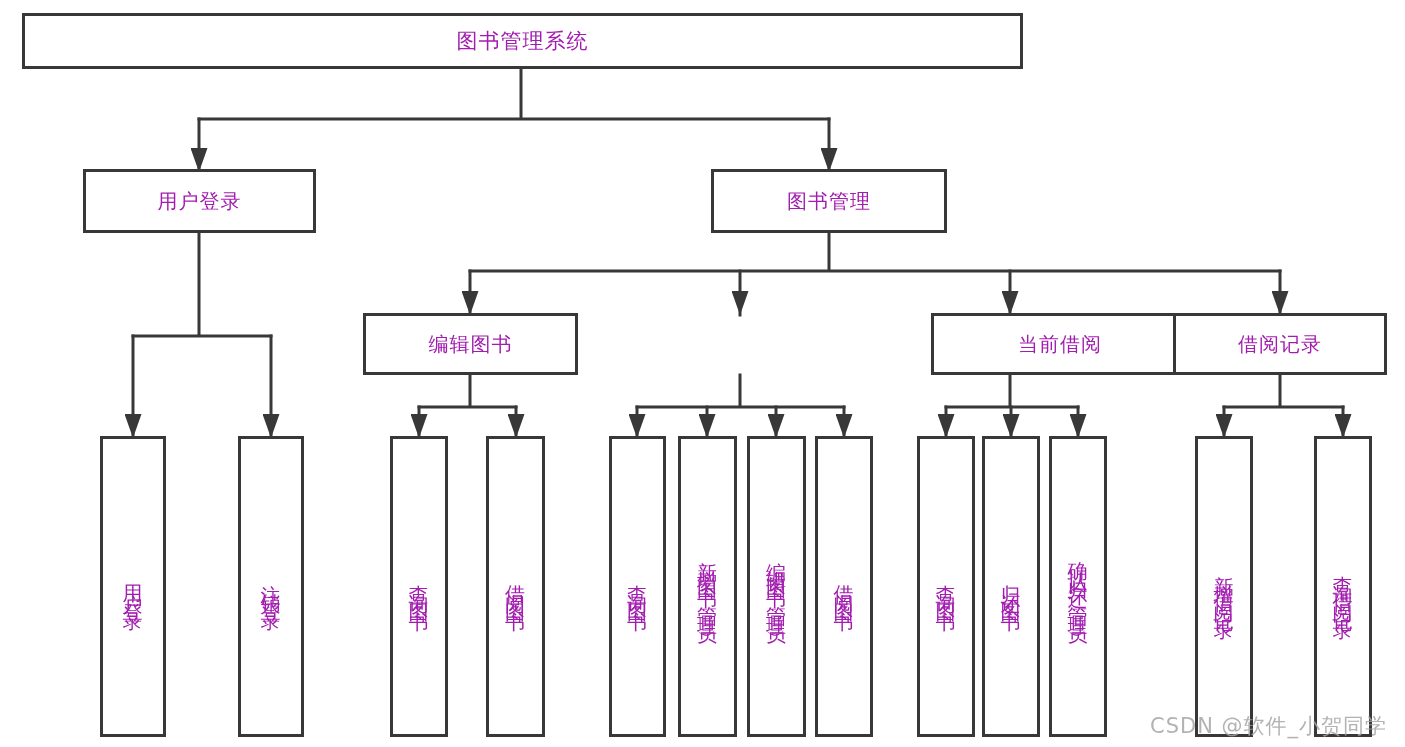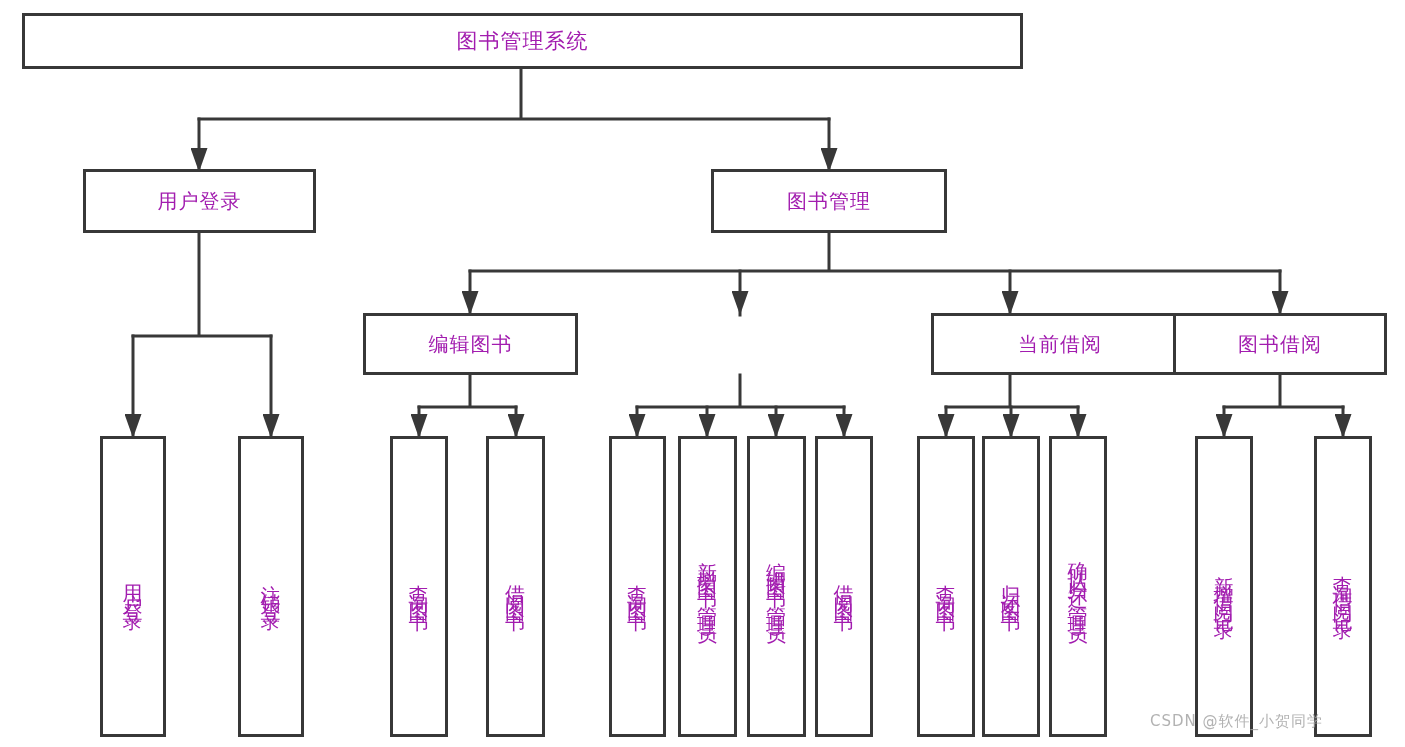--- a/index.html
+++ b/index.html
@@ -38,21 +38,21 @@
     writing-mode: vertical-rl;
     font-size: 20px;
     letter-spacing: 9px;
     line-height: 1;
   }
   #watermark {
     position: absolute;
     left: 1150px;
     top: 712px;
     width: 255px;
-    font-size: 15px;
+    font-size: 21px;
     color: rgba(165,165,165,0.85);
     letter-spacing: 1px;
     white-space: nowrap;
     z-index: 3;
   }
 </style>
 </head>
 <body>
 
 <div id="stage">
@@ -95,21 +95,21 @@
     </g>
   </svg>
 
   <div class="node h root" style="left:22px; top:13px; width:1001px; height:56px;">图书管理系统</div>
 
   <div class="node h" style="left:83px; top:169px; width:233px; height:64px;">用户登录</div>
   <div class="node h" style="left:711px; top:169px; width:236px; height:64px;">图书管理</div>
 
   <div class="node h" style="left:363px; top:313px; width:215px; height:62px;">编辑图书</div>
   <div class="node h" style="left:903px; top:313px; width:258px; height:62px;margin-left:28px;">当前借阅</div>
-  <div class="node h" style="left:1173px; top:313px; width:214px; height:62px;">图书借阅</div>
+  <div class="node h" style="left:1173px; top:313px; width:214px; height:62px;">借阅记录</div>
 
   <div class="node v" style="left:100px; top:436px; width:66px; height:301px;">用户登录</div>
   <div class="node v" style="left:238px; top:436px; width:66px; height:301px;">注销登录</div>
 
   <div class="node v" style="left:390px; top:436px; width:58px; height:301px;">查询图书</div>
   <div class="node v" style="left:486px; top:436px; width:59px; height:301px;">借阅图书</div>
 
   <div class="node v" style="left:609px; top:436px; width:57px; height:301px;">查询图书</div>
   <div class="node v" style="left:678px; top:436px; width:59px; height:301px;">新增图书（管理员）</div>
   <div class="node v" style="left:747px; top:436px; width:59px; height:301px;">编辑图书（管理员）</div>

